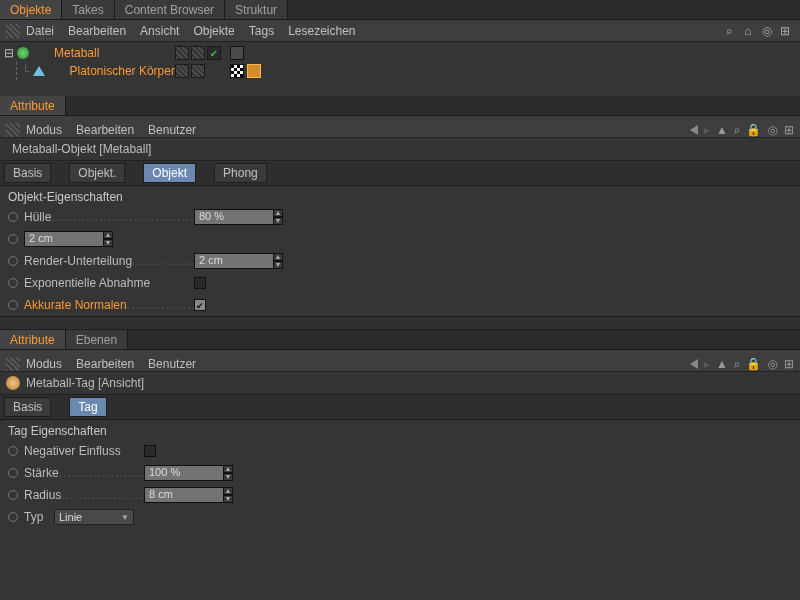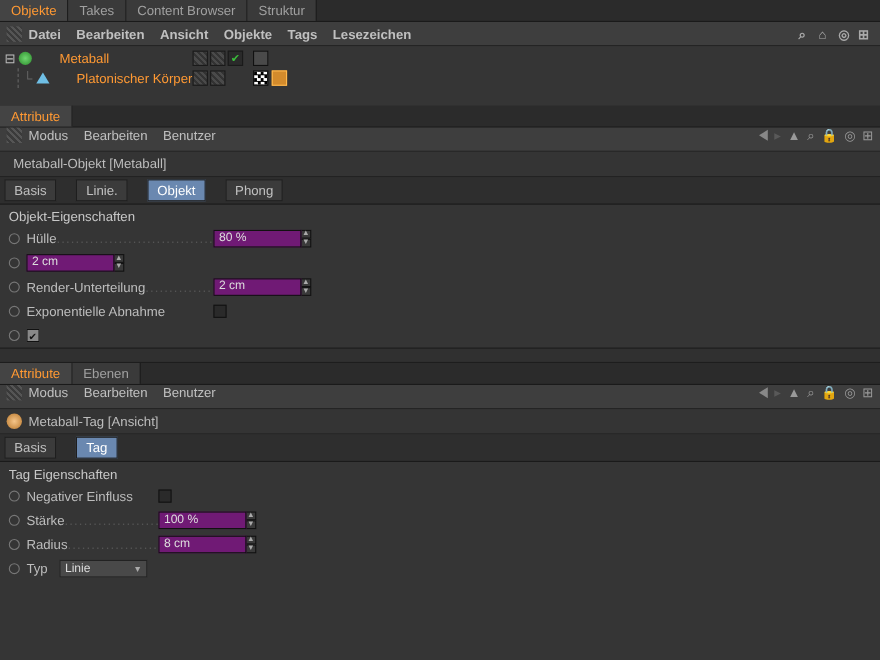--- a/index.html
+++ b/index.html
@@ -2,21 +2,21 @@
 <html><head>
 <meta charset="utf-8">
 <style>
   * { box-sizing: border-box; margin: 0; padding: 0; font-family: "Segoe UI", Tahoma, sans-serif; }
   body { background: #353535; color: #bdbdbd; font-size: 12px; width: 800px; height: 600px; overflow: hidden; }
   
   .tab-bar { display: flex; background: #2b2b2b; height: 20px; border-bottom: 1px solid #1a1a1a; }
   .tab { padding: 3px 10px; cursor: pointer; color: #a0a0a0; border-right: 1px solid #1a1a1a; background: #3a3a3a; }
   .tab.active { color: #ff9933; background: #444; }
   
-  .menu-bar { display: flex; align-items: center; height: 22px; background: #3e3e3e; padding: 0 6px; border-bottom: 1px solid #222; font-weight: bold; }
+  .menu-bar { display: flex; align-items: center; height: 22px; background: #3e3e3e; padding: 0 6px; border-bottom: 1px solid #222; }
   .menu-bar .mb-item { margin-right: 14px; color: #c0c0c0; cursor: pointer; }
   .menu-bar .mb-icons { margin-left: auto; display: flex; gap: 4px; }
   .mb-icons span { width: 14px; height: 14px; font-size: 12px; color: #aaa; cursor: pointer; }
   .stripe-icon { width: 14px; height: 14px; background: repeating-linear-gradient(45deg,#555,#555 2px,#3a3a3a 2px,#3a3a3a 4px); margin-right: 6px; }
   
   .panel { background: #353535; }
   
   .tree { padding: 2px 4px 16px; }
   .tree-row { display: flex; align-items: center; height: 18px; }
   .tree-row .tog { color: #bbb; margin-right: 2px; width: 10px; }
@@ -29,40 +29,40 @@
   .tree-dots { margin-left: auto; display:flex; gap:2px; }
   .dot-cell { width:14px; height:14px; background:#2a2a2a; border:1px solid #1a1a1a; display:flex; align-items:center; justify-content:center; }
   .dot-green::after { content:"✔"; color:#3bbf3b; font-size:10px; }
   .dot-blank { background: repeating-linear-gradient(45deg,#4a4a4a,#4a4a4a 2px,#333 2px,#333 4px); }
   .tag-icons { display:flex; gap:3px; margin-left:8px; }
   .tag-sq { width:14px;height:14px;border:1px solid #111; }
   .tag-checker { background: repeating-conic-gradient(#fff 0 90deg,#000 0 180deg); background-size:6px 6px; }
   .tag-orange { background:#d38b2c; border:1px solid #ffb84d; }
   .tag-dim { background:#4a4a4a; }
   
-  .attr-head { display:flex; align-items:flex-start; height:22px; padding:0 6px; background:#3e3e3e; border-bottom:1px solid #222;}
+  .attr-head { display:flex; align-items:flex-end; height:22px; padding:0 6px; background:#3e3e3e; border-bottom:1px solid #222;}
   .attr-head .ah-item { margin-right:14px; color:#c0c0c0; cursor:pointer; }
   .attr-head .ah-icons { margin-left:auto; display:flex; gap:6px; align-items:center; }
   .attr-head .ah-icons span { font-size:12px; color:#999; cursor:pointer; }
   
   .obj-line { display:flex; align-items:center; padding:4px 6px; background:#343434; border-bottom:1px solid #222;}
   .obj-line .node-icon { margin-right:6px; }
   
   .sub-tabs { display:flex; background:#2e2e2e; padding:2px 4px; gap:18px; border-bottom:1px solid #1a1a1a;}
   .stab { padding:2px 8px; background:#3b3b3b; border:1px solid #1e1e1e; color:#c0c0c0; cursor:pointer; }
   .stab.active { background:#6a88b0; color:#fff; }
   
   .group-title { color:#c8c8c8; padding:4px 8px 2px; }
   
   .prop-row { display:flex; align-items:center; height:22px; padding:0 8px; }
   .prop-row .ring { width:10px;height:10px;border:1px solid #777;border-radius:50%;margin-right:6px; }
   .prop-row .plbl { width:170px; white-space:nowrap; overflow:hidden; }
   .prop-row .plbl.hot { color:#ff9933; }
   .dots-fill::after { content:"................................................"; color:#555; letter-spacing:1px; }
-  .num-input { position:relative; width:80px; height:16px; background:#701a75; border:1px solid #111; color:#ddd; padding:0 14px 0 4px; font-size:11px; }
+  .num-input { position:relative; width:80px; height:16px; background:#737373; border:1px solid #111; color:#ddd; padding:0 14px 0 4px; font-size:11px; }
   .spin-box { display:flex; flex-direction:column; margin-left:-1px; }
   .spin-box .sp { width:10px;height:8px;background:#3a3a3a;border:1px solid #111;font-size:7px;line-height:6px;text-align:center;color:#aaa;cursor:pointer;}
   .chk { width:12px;height:12px;border:1px solid #111;background:#2a2a2a; }
   .chk.on { background:#888; }
   .chk.on::after { content:"✔"; font-size:9px; color:#111; position:relative; left:1px; top:-2px; }
   
   .dropdown { width:80px;height:16px;background:#494949;border:1px solid #222;color:#ddd;padding:0 4px;font-size:11px;display:flex;align-items:center;justify-content:space-between;cursor:pointer;}
   .dropdown .dd-ar { font-size:8px;color:#aaa; }
   
   .gap-strip { height:14px; background:#303030; border-top:1px solid #1d1d1d; border-bottom:1px solid #1d1d1d; }
@@ -149,21 +149,21 @@
     <span>◎</span>
     <span>⊞</span>
   </div>
 </div>
 <div class="obj-line">
   <span class="node-icon"><span class="green-blob"></span></span>
   <span>Metaball-Objekt [Metaball]</span>
 </div>
 <div class="sub-tabs">
   <div class="stab">Basis</div>
-  <div class="stab">Linie.</div>
+  <div class="stab">Objekt.</div>
   <div class="stab active">Objekt</div>
   <div class="stab">Phong</div>
 </div>
 <div class="group-title">Objekt-Eigenschaften</div>
 
 <div class="prop-row">
   <span class="ring"></span>
   <span class="plbl"><span>Hülle</span><span class="dots-fill"></span></span>
   <span class="num-input">80 %</span>
   <span class="spin-box">
@@ -188,20 +188,21 @@
       <span class="sp">▼</span>
     </span>
 </div>
 <div class="prop-row">
   <span class="ring"></span>
   <span class="plbl"><span>Exponentielle Abnahme</span></span>
   <span class="chk"></span>
 </div>
 <div class="prop-row">
   <span class="ring"></span>
+  <span class="plbl hot"><span>Akkurate Normalen</span><span class="dots-fill"></span></span>
   <span class="chk on"></span>
 </div>
 
 <div class="gap-strip"></div>
 
 <div class="tab-bar">
   <div class="tab active">Attribute</div>
   <div class="tab">Ebenen</div>
 </div>
 <div class="attr-head">

